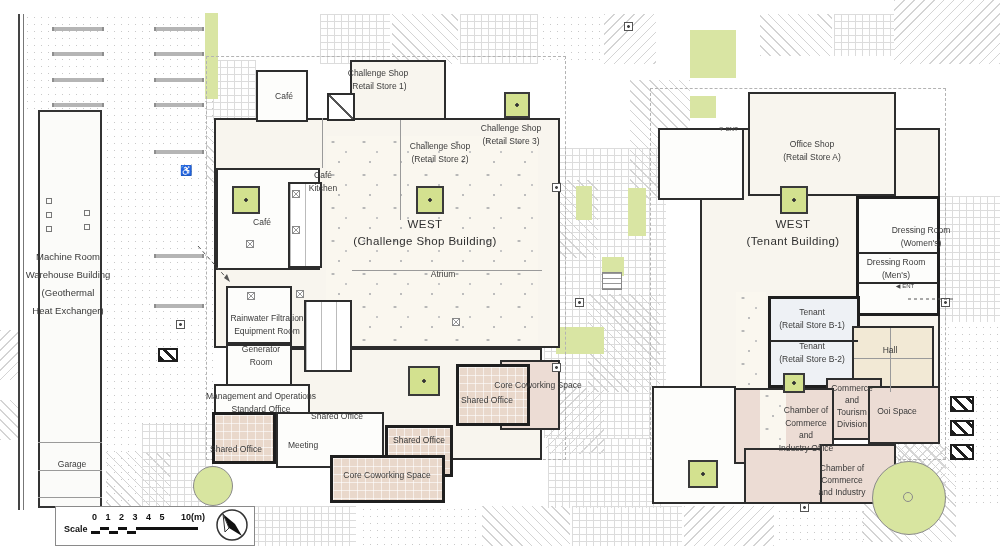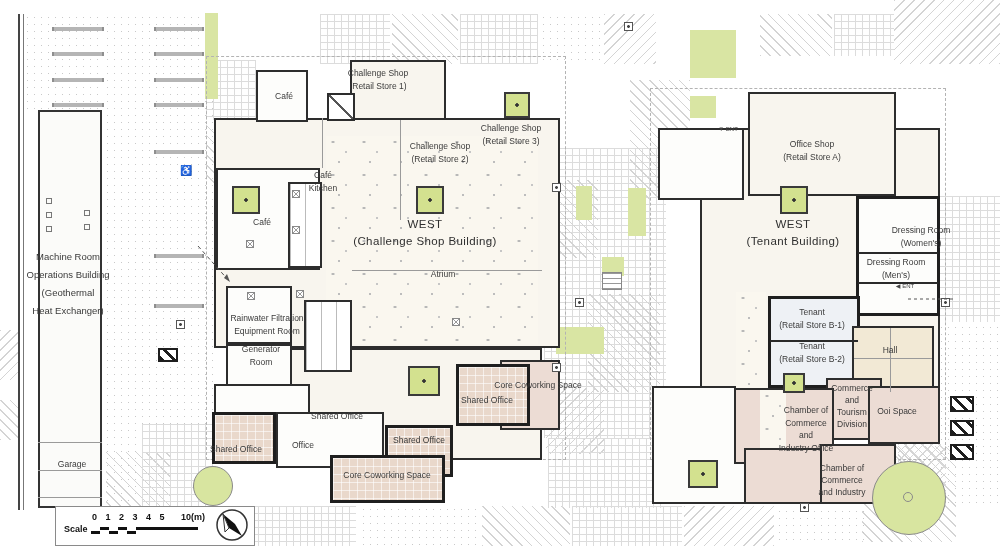--- a/index.html
+++ b/index.html
@@ -206,44 +206,46 @@
   <svg class="ova" width="1000" height="558">
     <line x1="198" y1="246" x2="230" y2="282" stroke="#555" stroke-width="1" stroke-dasharray="4 3"></line>
     <polygon points="230,282 224,278 227,274" fill="#555"></polygon>
     <line x1="908" y1="299" x2="956" y2="299" stroke="#555" stroke-width="1" stroke-dasharray="3 3"></line>
   </svg>
 
   <div class="lbl tiny" style="left:716px;top:126px;width:24px">▼ <span>ENT</span></div>
   <div class="lbl tiny" style="left:890px;top:283px;width:30px">◀ <span>ENT</span></div>
 
   <div class="lbl med" style="left:8px;top:248px;width:120px">Machine Room
-Operations Building
+Warehouse Building
 (Geothermal
 Heat Exchanger)</div>
   <div class="lbl" style="left:47px;top:458px;width:50px">Garage</div>
   <div class="lbl" style="left:259px;top:90px;width:50px">Café</div>
   <div class="lbl" style="left:328px;top:67px;width:100px">Challenge Shop
 (Retail Store 1)</div>
   <div class="lbl" style="left:293px;top:169px;width:60px">Café
 Kitchen</div>
   <div class="lbl" style="left:237px;top:216px;width:50px">Café</div>
   <div class="lbl" style="left:385px;top:140px;width:110px">Challenge Shop
 (Retail Store 2)</div>
   <div class="lbl" style="left:456px;top:122px;width:110px">Challenge Shop
 (Retail Store 3)</div>
   <div class="lbl big" style="left:335px;top:216px;width:180px">WEST
 (Challenge Shop Building)</div>
   <div class="lbl" style="left:418px;top:268px;width:50px">Atrium</div>
   <div class="lbl" style="left:207px;top:312px;width:120px">Rainwater Filtration
 Equipment Room</div>
   <div class="lbl" style="left:221px;top:343px;width:80px">Generator
 Room</div>
+  <div class="lbl" style="left:186px;top:390px;width:150px">Management and Operations
+Standard Office</div>
   <div class="lbl" style="left:297px;top:410px;width:80px">Shared Office</div>
   <div class="lbl" style="left:196px;top:443px;width:80px">Shared Office</div>
-  <div class="lbl" style="left:273px;top:439px;width:60px">Office</div>
+  <div class="lbl" style="left:273px;top:439px;width:60px">Meeting</div>
   <div class="lbl" style="left:379px;top:434px;width:80px">Shared Office</div>
   <div class="lbl" style="left:327px;top:469px;width:120px">Core Coworking Space</div>
   <div class="lbl" style="left:447px;top:394px;width:80px">Shared Office</div>
   <div class="lbl" style="left:483px;top:379px;width:110px">Core Coworking Space</div>
   <div class="lbl" style="left:757px;top:138px;width:110px">Office Shop
 (Retail Store A)</div>
   <div class="lbl big" style="left:713px;top:216px;width:160px">WEST
 (Tenant Building)</div>
   <div class="lbl" style="left:871px;top:224px;width:100px">Dressing Room
 (Women's)</div>

